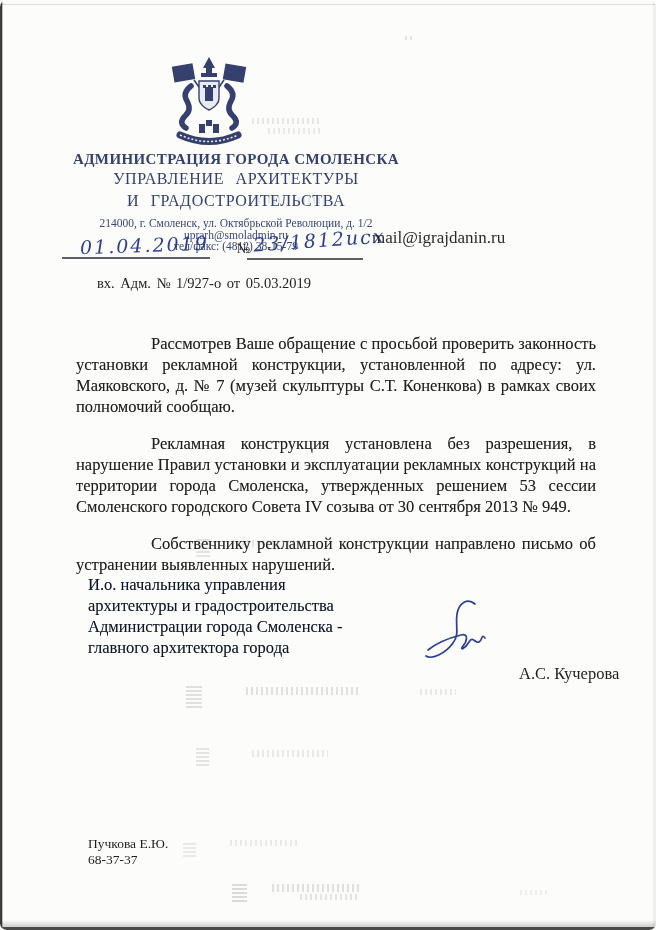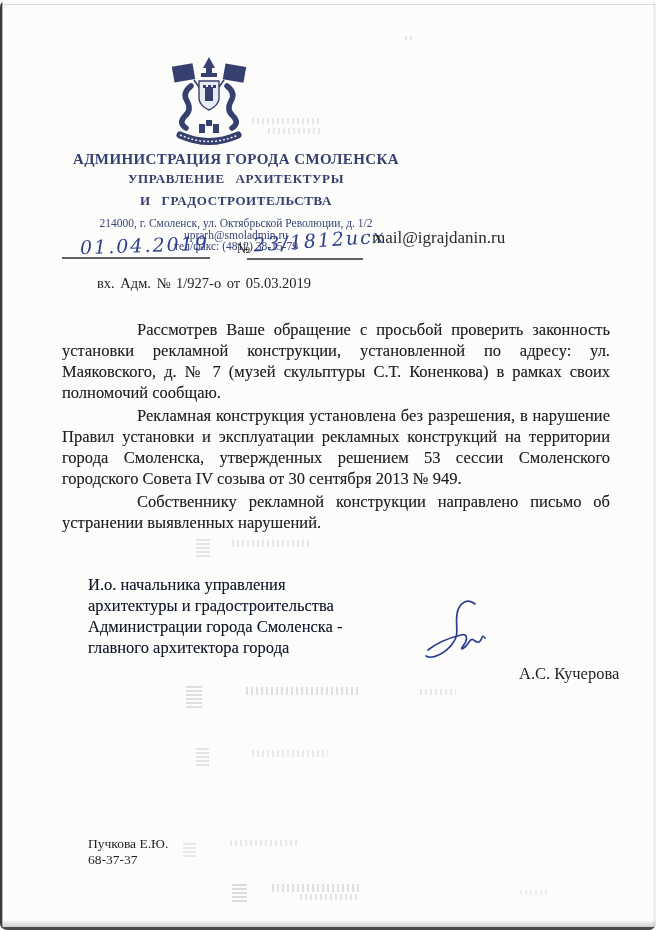--- a/index.html
+++ b/index.html
@@ -14,21 +14,21 @@
   .edge-left2{position:absolute;left:2px;top:0;width:1px;height:930px;background:rgba(0,0,0,.25);}
   .edge-top{position:absolute;left:0;top:4px;width:656px;height:1px;background:rgba(0,0,0,.12);}
   .edge-bottom-shade{position:absolute;left:0;top:920px;width:656px;height:7px;background:linear-gradient(to bottom,rgba(0,0,0,0),rgba(0,0,0,.18));}
   .edge-bottom{position:absolute;left:0;top:927px;width:656px;height:3px;background:#4a4a48;}
   .edge-right{position:absolute;right:0;top:0;width:3px;height:930px;background:rgba(0,0,0,.05);}
 
   
   .letterhead{position:absolute;left:60px;top:56px;width:352px;text-align:center;color:#35406f;}
   .emblem{display:block;margin:0 auto;transform:translateX(-27px);}
   .org-parent{font-size:15px;font-weight:bold;letter-spacing:.4px;margin-top:3px;}
-  .org-name{font-size:13px;font-weight:bold;letter-spacing:.6px;word-spacing:7px;line-height:22px;}
+  .org-name{font-size:16px;font-weight:normal;letter-spacing:.6px;word-spacing:7px;line-height:22px;}
   .lh-small{font-size:11.5px;line-height:10.5px;color:#3a4578;}
   .lh-small.first{margin-top:5px;line-height:13px;}
 
   
   .handwriting{
     position:absolute;font-family:"DejaVu Serif", serif;font-style:italic;
     color:#2d3f8f;letter-spacing:2px;
   }
   .hw-date{left:80px;top:234px;font-size:19px;transform:rotate(-2deg);}
   .hw-number{left:253px;top:229px;font-size:19px;transform:rotate(-4deg);}
@@ -36,21 +36,21 @@
   .u-line{position:absolute;height:2px;background:rgba(55,55,65,.8);}
   .u1{left:62px;top:257px;width:148px;}
   .u2{left:247px;top:258px;width:116px;}
   .incoming{position:absolute;left:97px;top:275px;font-size:14.5px;color:#1e1e1e;word-spacing:2px;}
 
   .recipient-email{position:absolute;left:372px;top:228px;font-size:17px;color:#2a2a2a;}
 
   
   .body-text{position:absolute;left:60px;top:317px;width:552px;
     font-size:16.5px;line-height:21px;color:#1f1f1f;text-shadow:0 0 .4px rgba(0,0,0,.35);}
-  .para{text-align:justify;text-indent:75px;margin:2px;}
+  .para{text-align:justify;text-indent:75px;margin:16px;}
 
   
   .sig-position{position:absolute;left:88px;top:574px;width:300px;
     font-size:16.5px;line-height:21px;color:#0f172a;text-shadow:0 0 .4px rgba(0,0,0,.35);}
   .sig-scribble{position:absolute;left:418px;top:597px;}
   .sig-name{position:absolute;left:519px;top:664px;font-size:16.5px;color:#1f1f1f;}
 
   
   .footer{position:absolute;left:88px;top:836px;font-size:13.5px;line-height:16px;color:#1f1f1f;}
 

